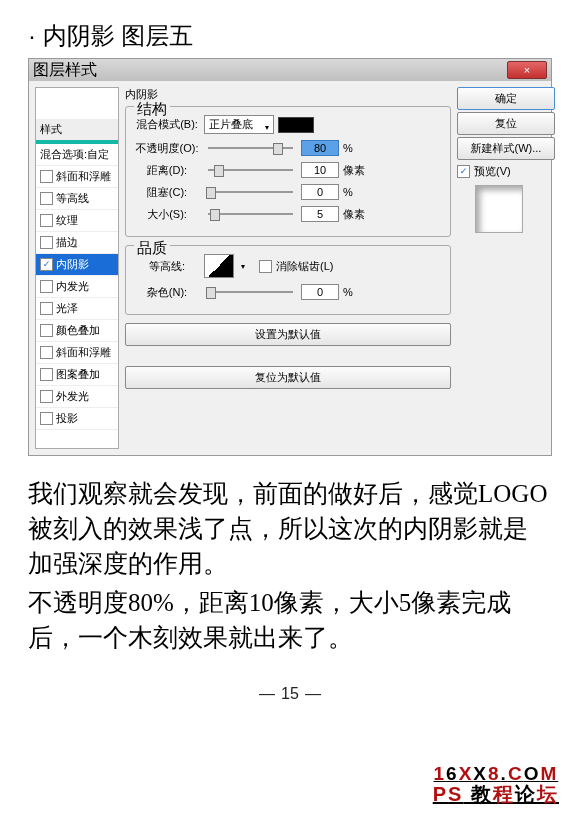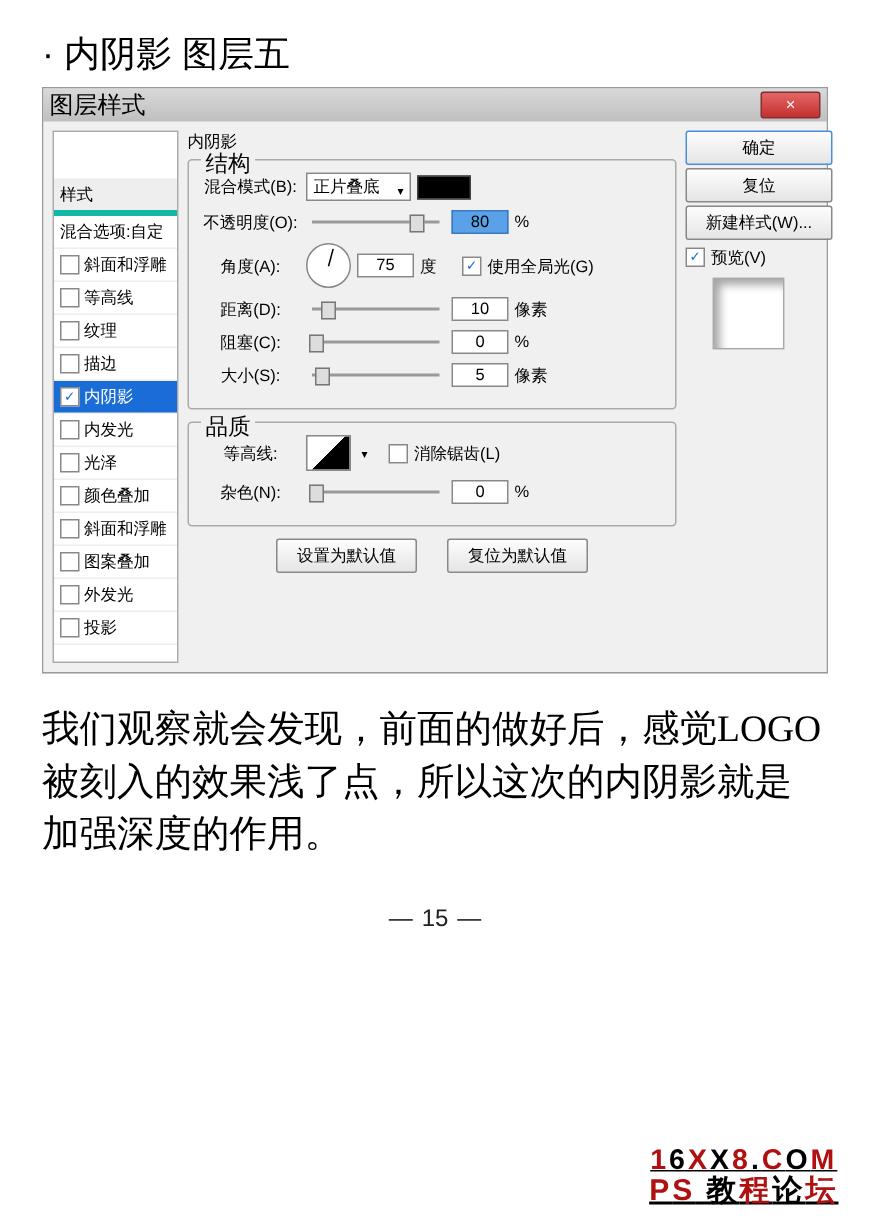--- a/index.html
+++ b/index.html
@@ -201,20 +201,21 @@
 }
 .dd-arrow {
   font-size: 8px;
   margin-left: 3px;
 }
 .btn-row-bottom {
   display: flex;
   gap: 20px;
   justify-content: center;
   margin-top: 4px;
+  flex-direction: column;
 }
 .win-button {
   border: 1px solid #888;
   background: linear-gradient(#fdfdfd, #e5e5e5);
   padding: 3px 10px;
   font-size: 11px;
   border-radius: 2px;
   min-width: 72px;
   text-align: center;
 }
@@ -359,28 +360,20 @@
 
           <div class="form-row">
             <span class="label">不透明度(O):</span>
             <span class="slider-track">
                   <span class="slider-thumb" style="left:65px"></span>
                 </span>
             <span class="numbox blue">80</span>
             <span class="unit">%</span>
           </div>
 
-          <div class="form-row">
-            <span class="label">角度(A):</span>
-            <span class="angle-dial"></span>
-            <span class="numbox">75</span>
-            <span class="unit">度</span>
-            <span class="chk checked"></span>
-            <span>使用全局光(G)</span>
-          </div>
 
           <div class="form-row">
             <span class="label">距离(D):</span>
             <span class="slider-track">
                   <span class="slider-thumb" style="left:6px"></span>
                 </span>
             <span class="numbox">10</span>
             <span class="unit">像素</span>
           </div>
 
@@ -440,20 +433,21 @@
           <span class="chk checked"></span>
           <span>预览(V)</span>
         </div>
         <div class="preview-box"></div>
       </div>
 
     </div>
   </div>
 
   <div class="body-text">我们观察就会发现，前面的做好后，感觉LOGO被刻入的效果浅了点，所以这次的内阴影就是加强深度的作用。</div>
+  <div class="body-text">不透明度80%，距离10像素，大小5像素完成后，一个木刻效果就出来了。</div>
 
   <div class="footer">
     <span>—</span>
         <span>15</span>
         <span>—</span>
   </div>
 
 </div>
 
 <div class="watermark">

